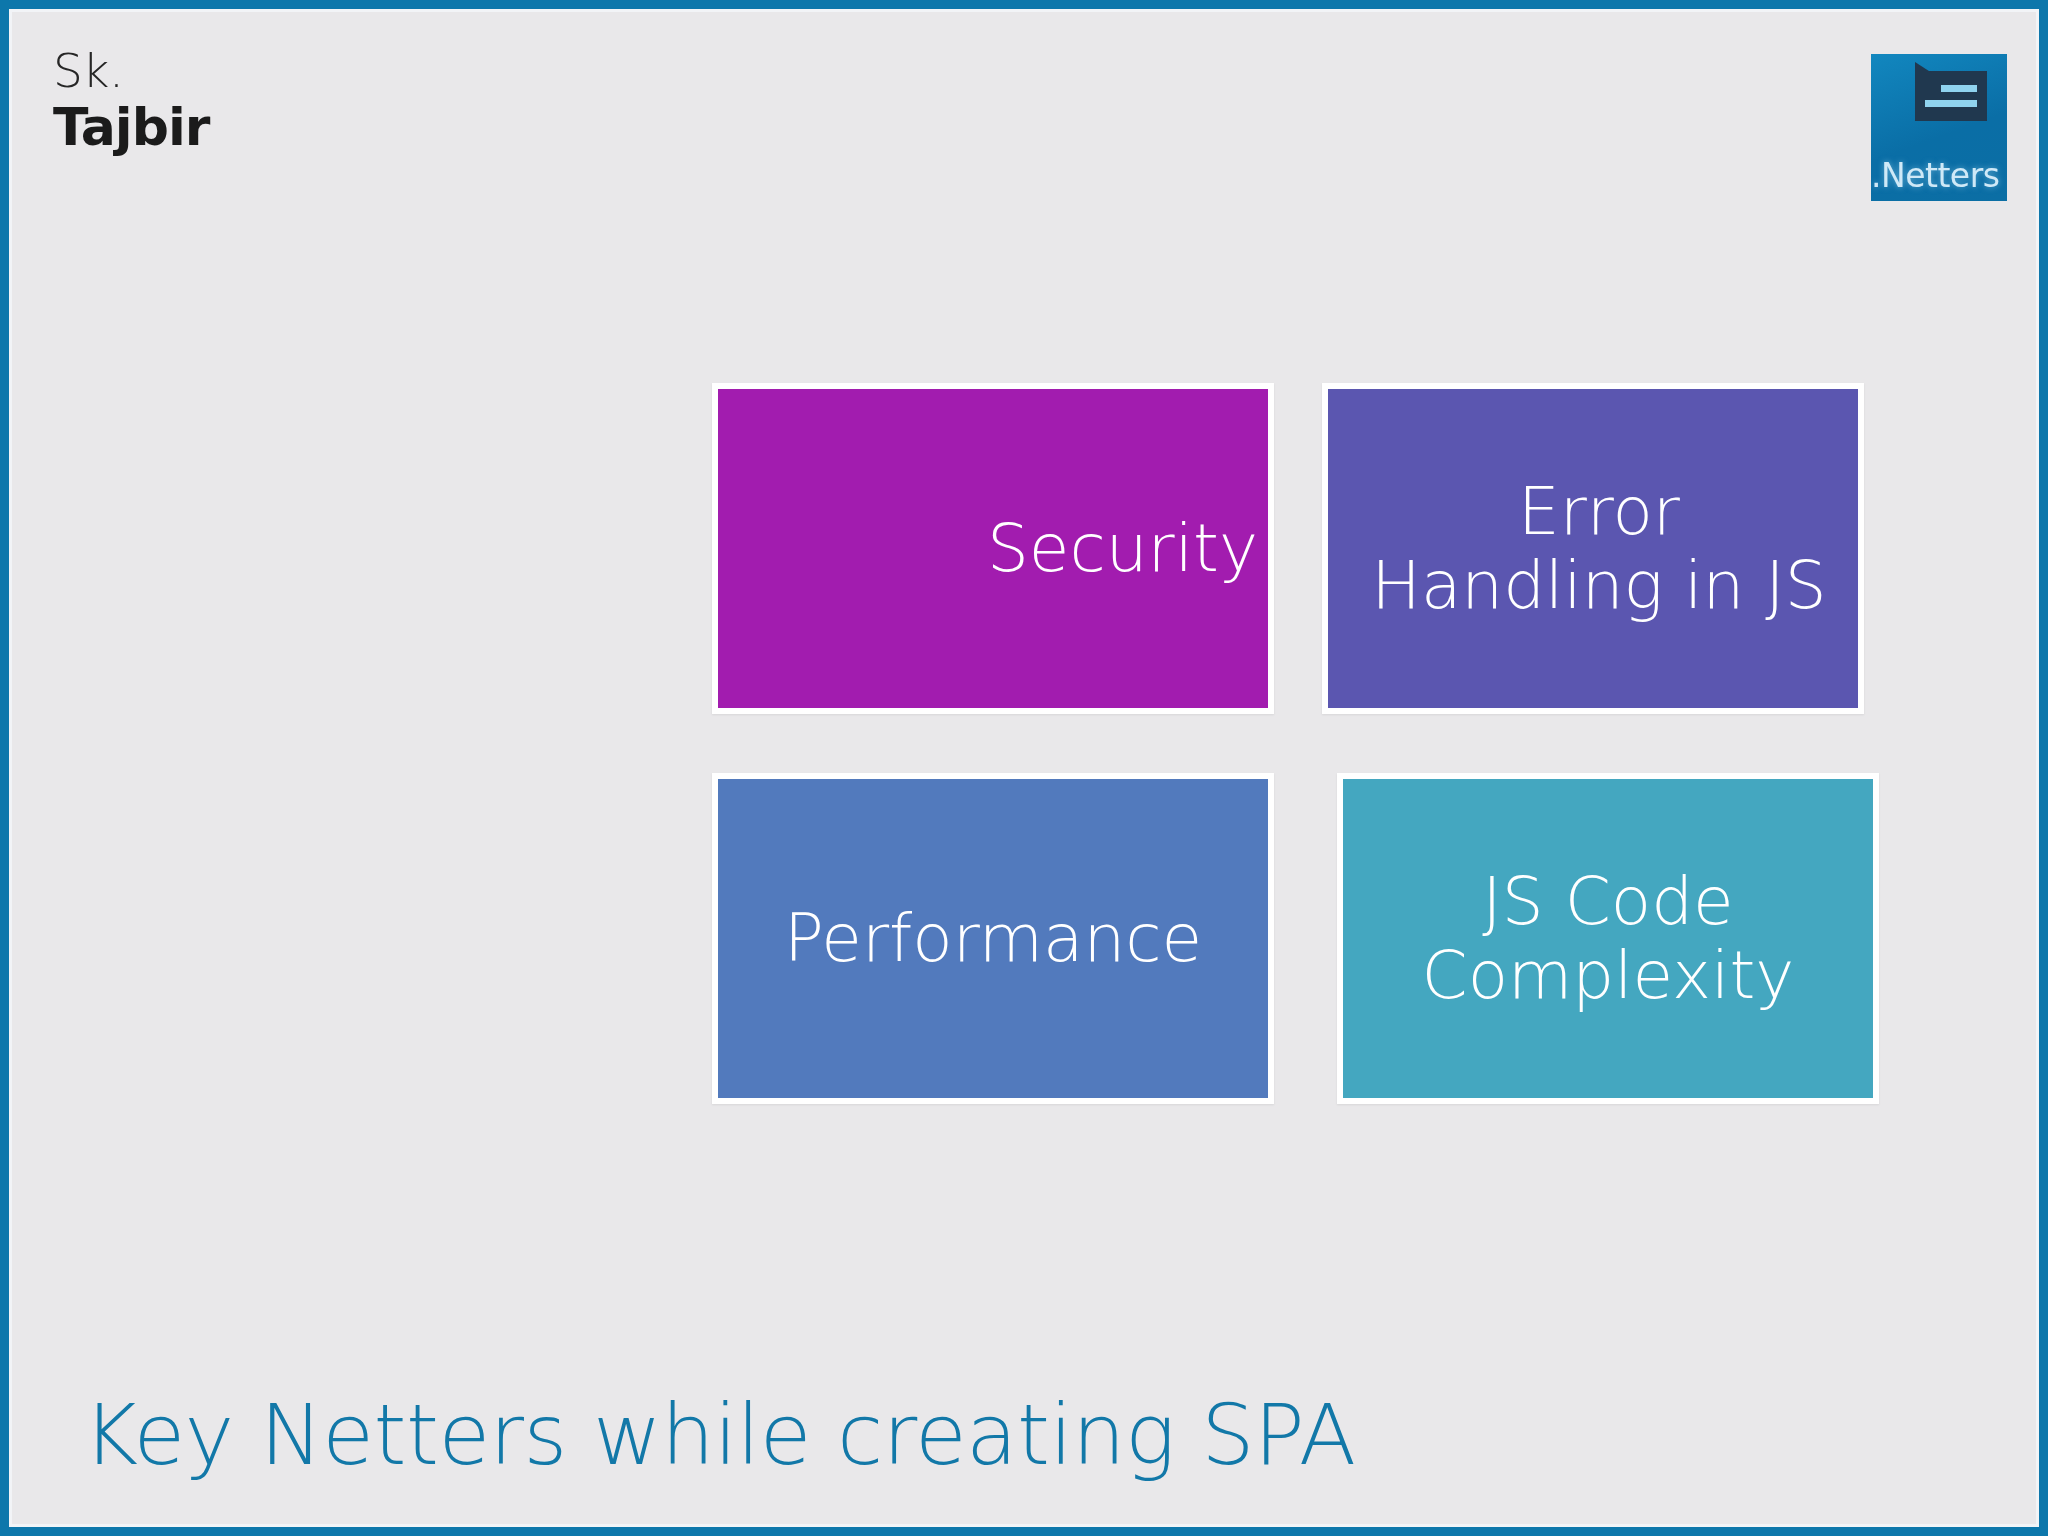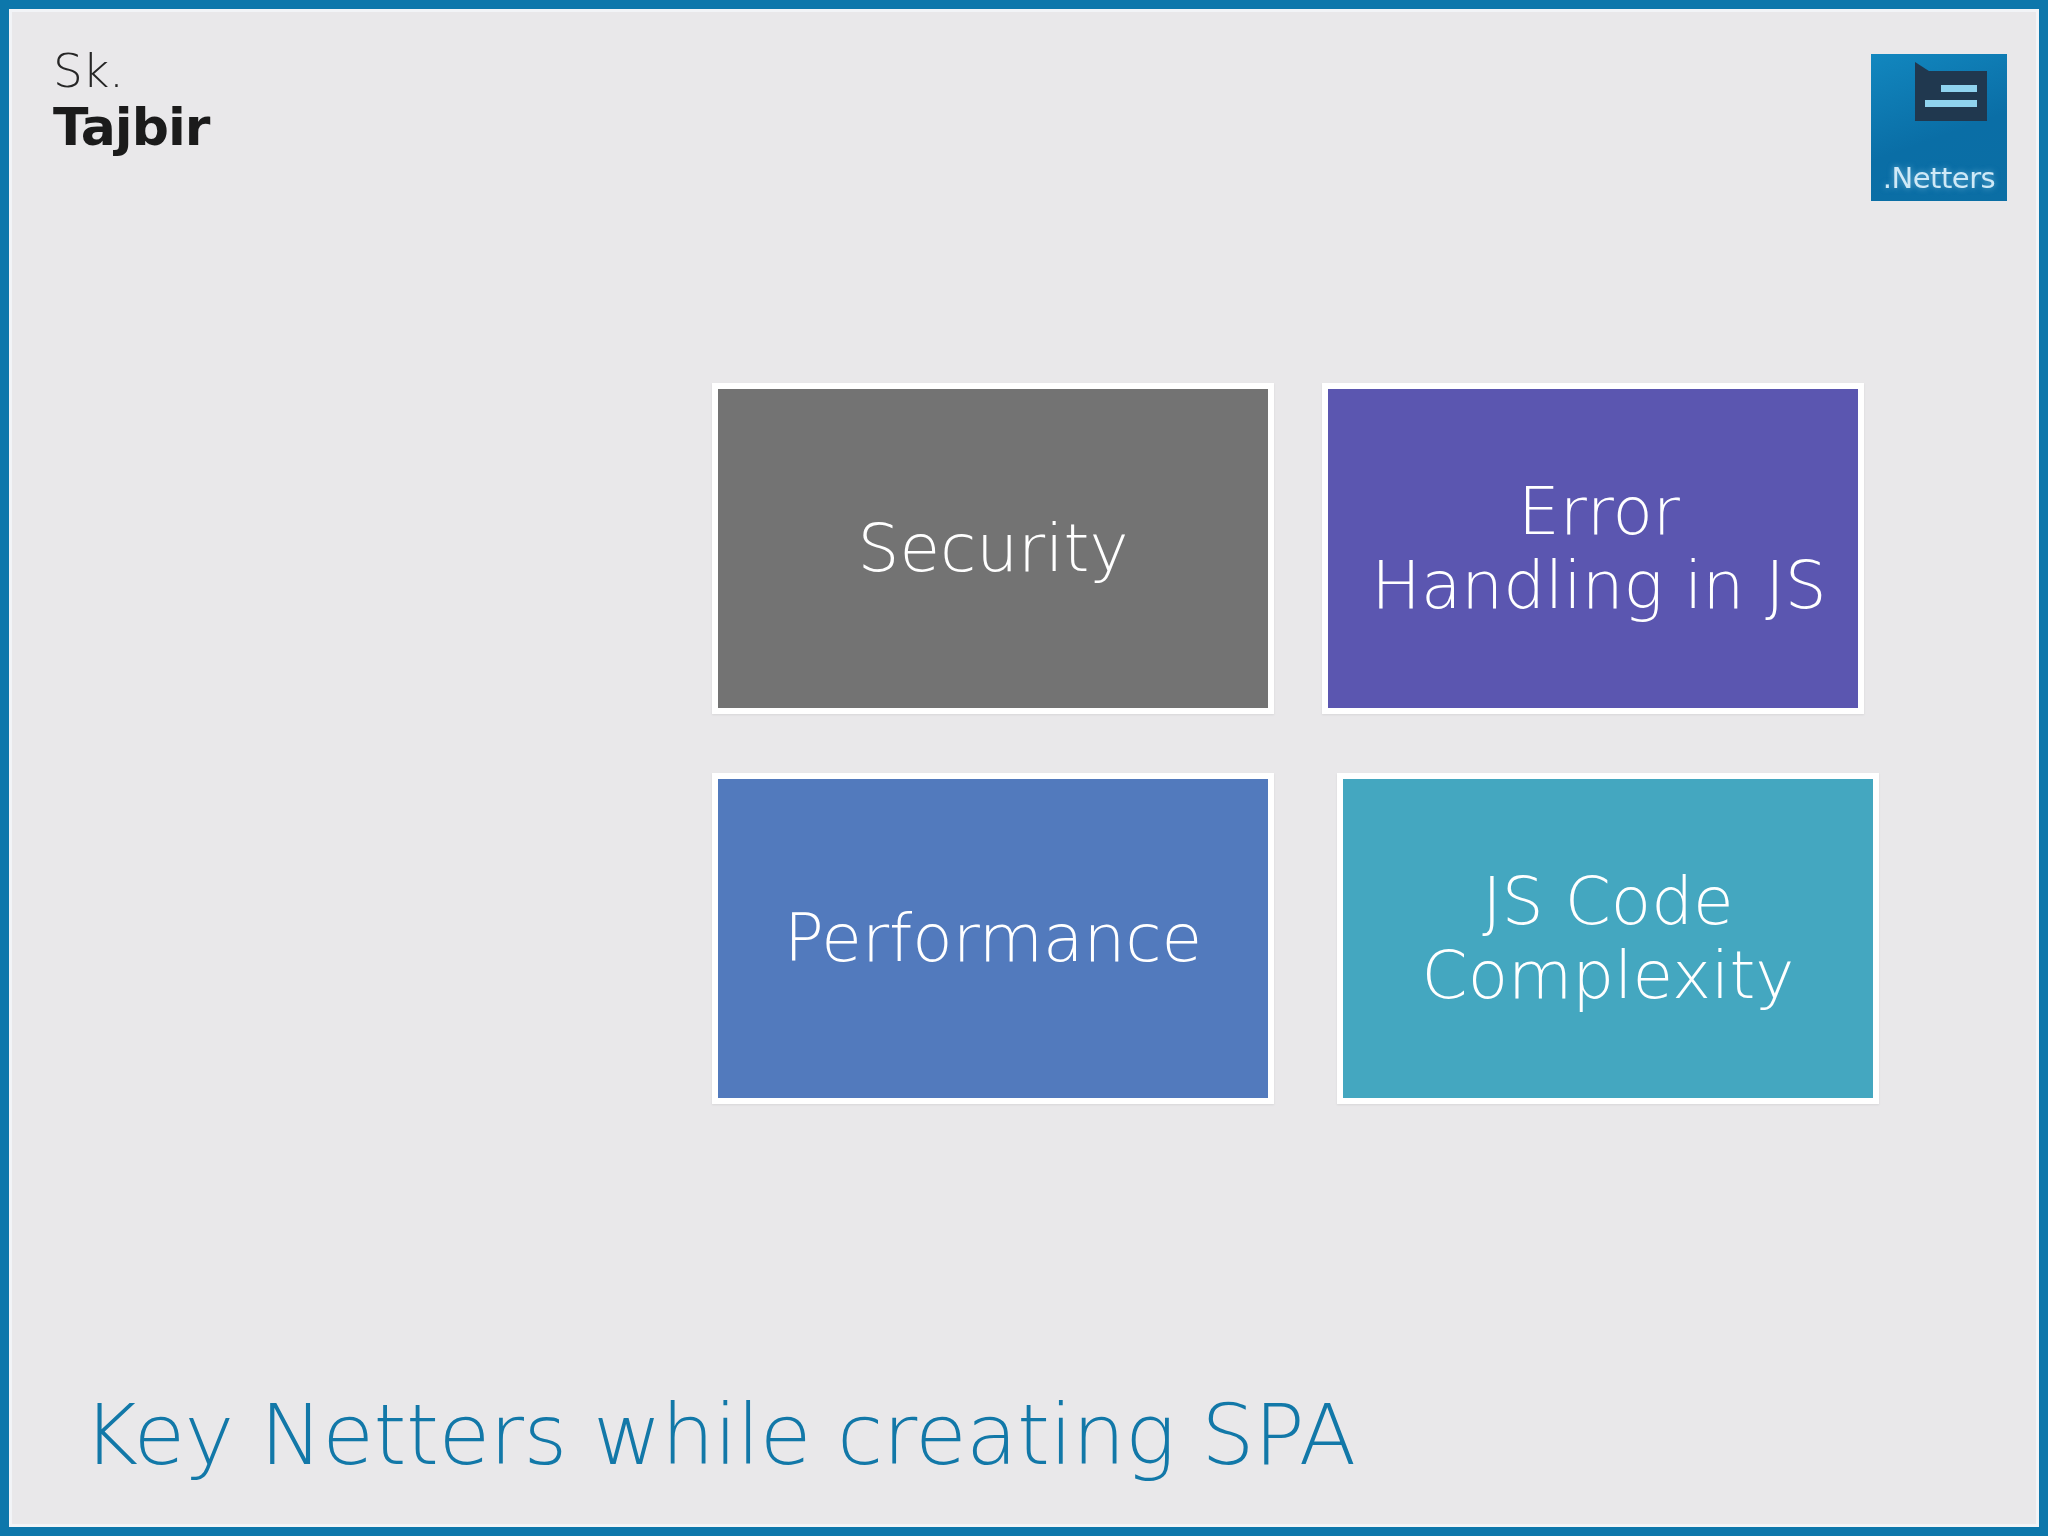--- a/index.html
+++ b/index.html
@@ -92,23 +92,23 @@
     background: #8fd3ef;
     height: 7px;
   }
   .brand-badge .bubble .bar.b1 { left: 26px; top: 14px; width: 36px; }
   .brand-badge .bubble .bar.b2 { left: 10px; top: 29px; width: 52px; }
   .brand-badge .brand-name {
     position: absolute;
     left: 0;
     right: 0;
     bottom: 6px;
-    text-align: center;
+    text-align: left;
     font-family: "DejaVu Sans", sans-serif;
-    font-size: 29px;
+    font-size: 33px;
     font-weight: 400;
     color: #cfe9f7;
     letter-spacing: -0.5px;
     text-shadow: 0 0 6px rgba(180,230,255,.55);
   }
 
   
   .cards {
     position: absolute;
     left: 703px;
@@ -168,21 +168,21 @@
 
     <div class="brand-badge">
       <div class="bubble">
         <span class="bar b1"></span>
         <span class="bar b2"></span>
       </div>
       <div class="brand-name">.Netters</div>
     </div>
 
     <div class="cards">
-      <div class="card r0c0" style="background: #737373;">
+      <div class="card r0c0" style="background: #a21caf; justify-content: flex-end;">
         <span class="card-label">Security</span>
       </div>
       <div class="card r0c1" style="background: rgb(91, 86, 176);">
         <span class="card-label">Error
 Handling in JS</span>
       </div>
       <div class="card r1c0" style="background: rgb(82, 122, 189);">
         <span class="card-label">Performance</span>
       </div>
       <div class="card r1c1" style="background: rgb(68, 167, 192);">

